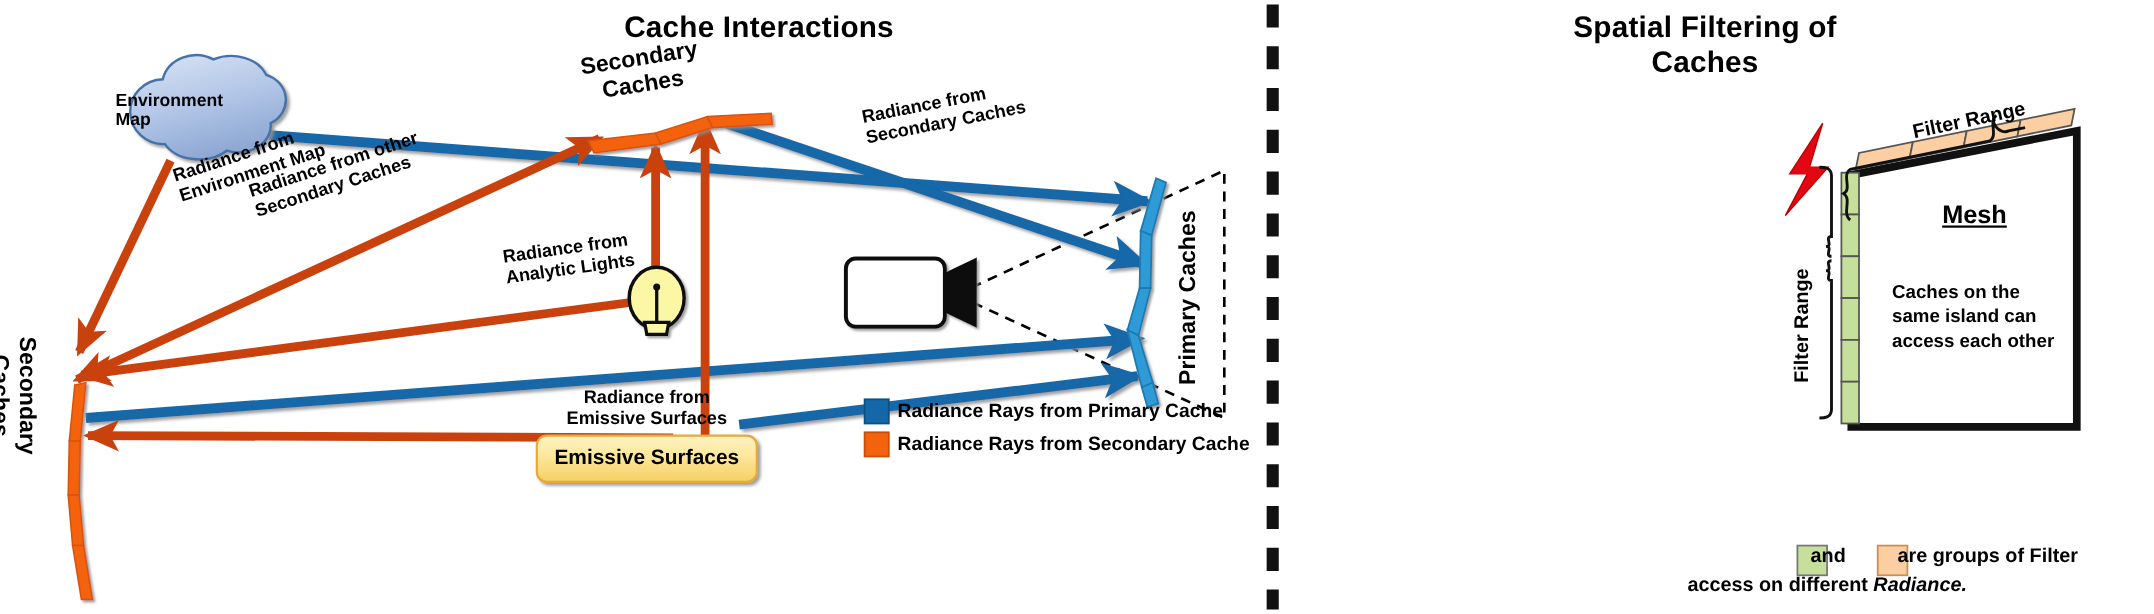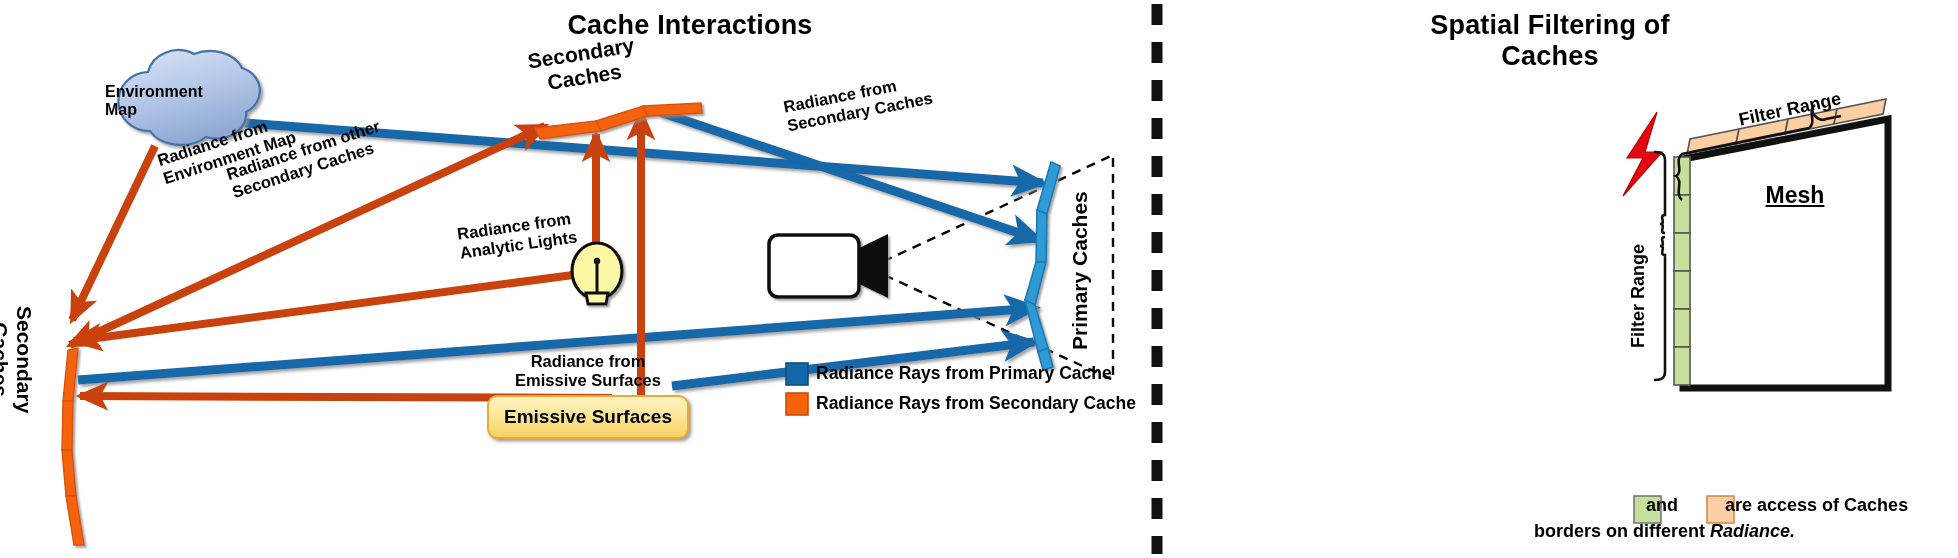--- a/index.html
+++ b/index.html
@@ -212,19 +212,20 @@
 
   <div class="lbl title" style="left:1200px;top:10px;width:700px;">Spatial Filtering of<br>Caches</div>
 
 
   <div class="lbl rot" style="left:1737px;top:110px;font-size:18px;transform:rotate(-12deg);">Filter Range</div>
 
   <div class="lbl rot" style="left:1628px;top:348px;font-size:18px;transform:rotate(-90deg);transform-origin:0 0;">Filter Range</div>
 
   <div class="lbl" style="left:1715px;top:182px;width:160px;text-align:center;font-size:23px;text-decoration:underline;">Mesh</div>
 
+  <div class="lbl" style="left:1720px;top:255px;font-size:17px;line-height:1.3;">Caches on the<br>same island can<br>access each other</div>
 
   <div style="position:absolute;left:1534px;top:492px;width:420px;font-family:'Liberation Sans',sans-serif;font-weight:bold;font-size:18px;color:#000;line-height:1.45;">
-    <span style="display:inline-block;width:112px;"></span><span>and</span><span style="display:inline-block;width:47px;"></span><span>are access of Caches</span><br>
-    <span>borders on different </span><i>Radiance.</i>
+    <span style="display:inline-block;width:112px;"></span><span>and</span><span style="display:inline-block;width:47px;"></span><span>are groups of Filter</span><br>
+    <span>access on different </span><i>Radiance.</i>
   </div>
 
 </div>
 
 </body></html>

